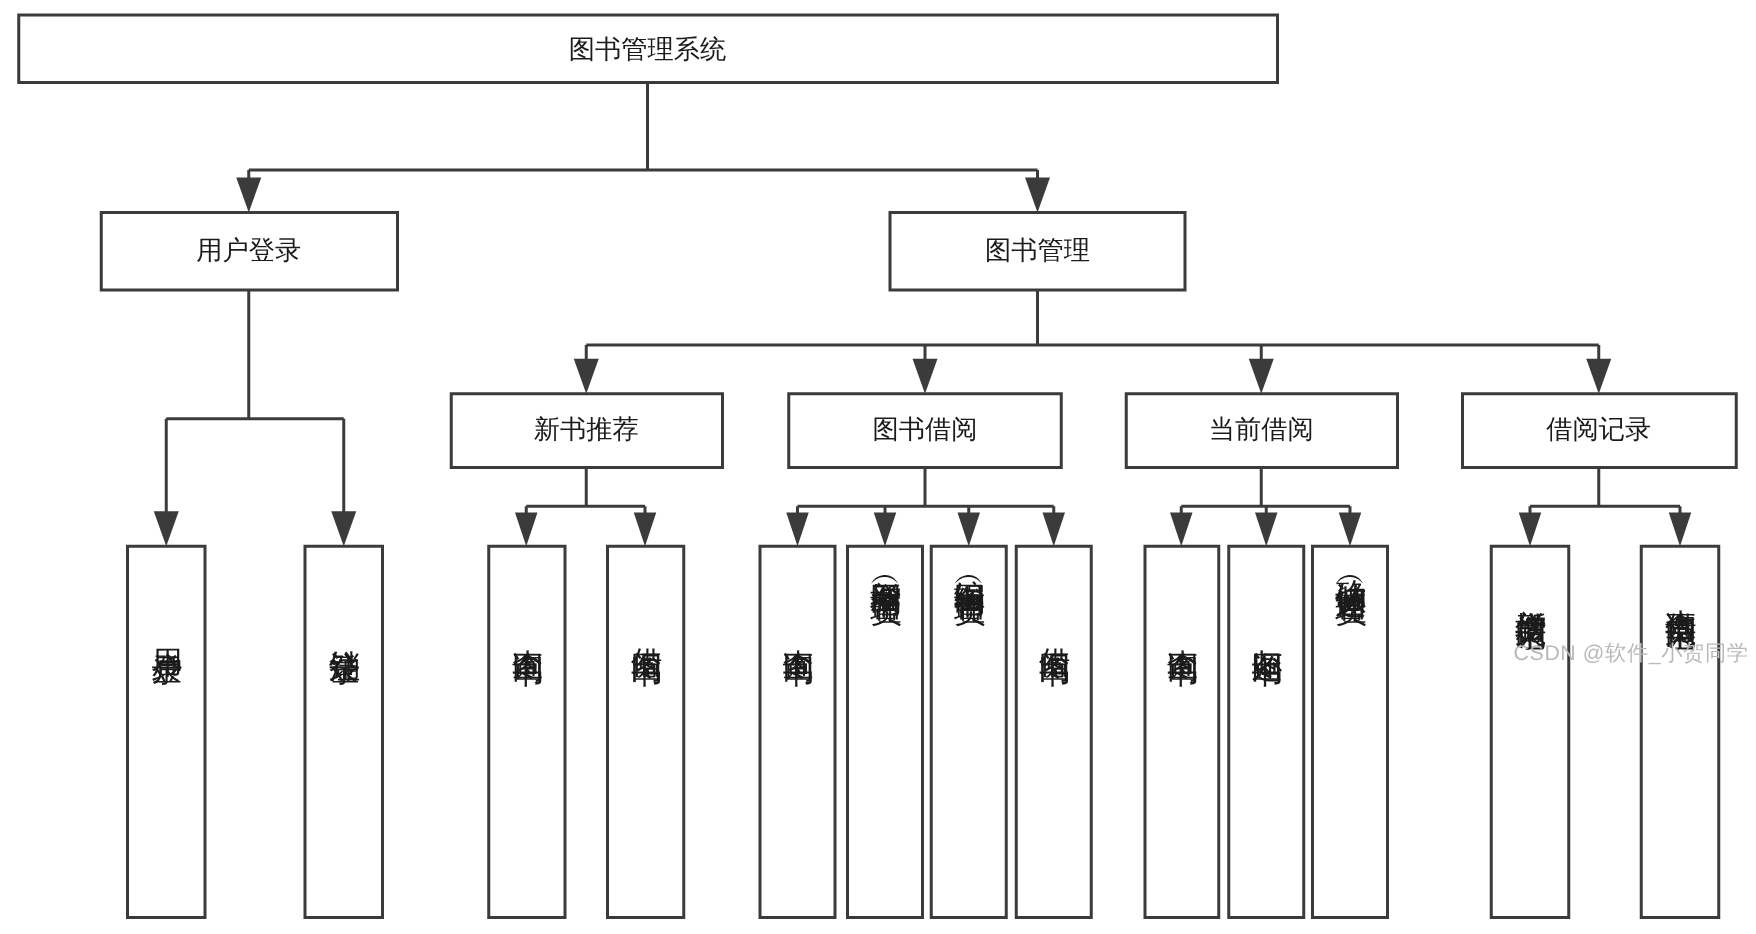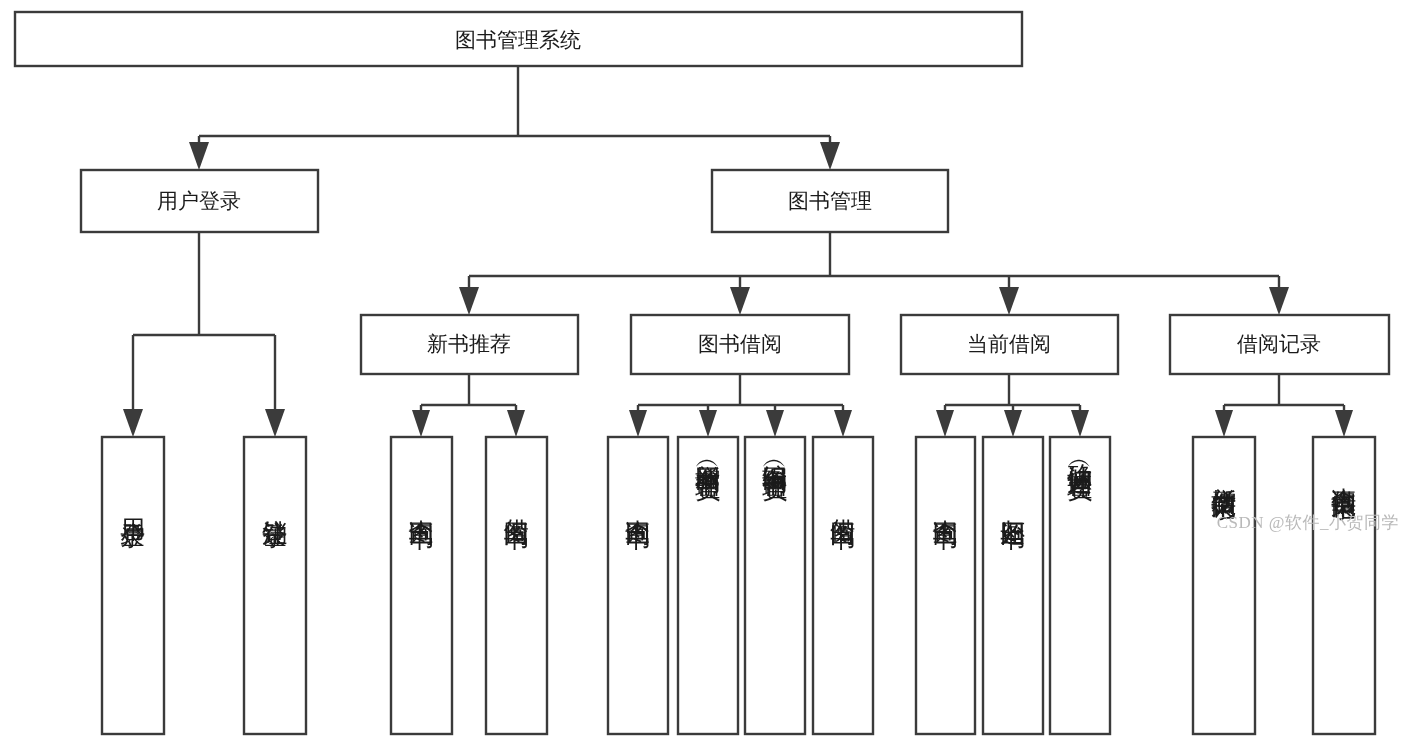--- a/index.html
+++ b/index.html
@@ -63,21 +63,21 @@
     font-size: 25px;
     line-height: 1.06;
     letter-spacing: 2px;
     color: #1b1b1b;
     white-space: nowrap;
   }
   .watermark {
     position: absolute;
     right: 6px;
     bottom: 3px;
-    font-family: Liberation Serif, serif;
+    font-family: Liberation Sans, sans-serif;
     font-size: 17px;
     color: #b9b9b9;
     letter-spacing: 0.5px;
     white-space: nowrap;
   }
 </style>
 </head>
 <body>
 
 <div id="diagram-root">

